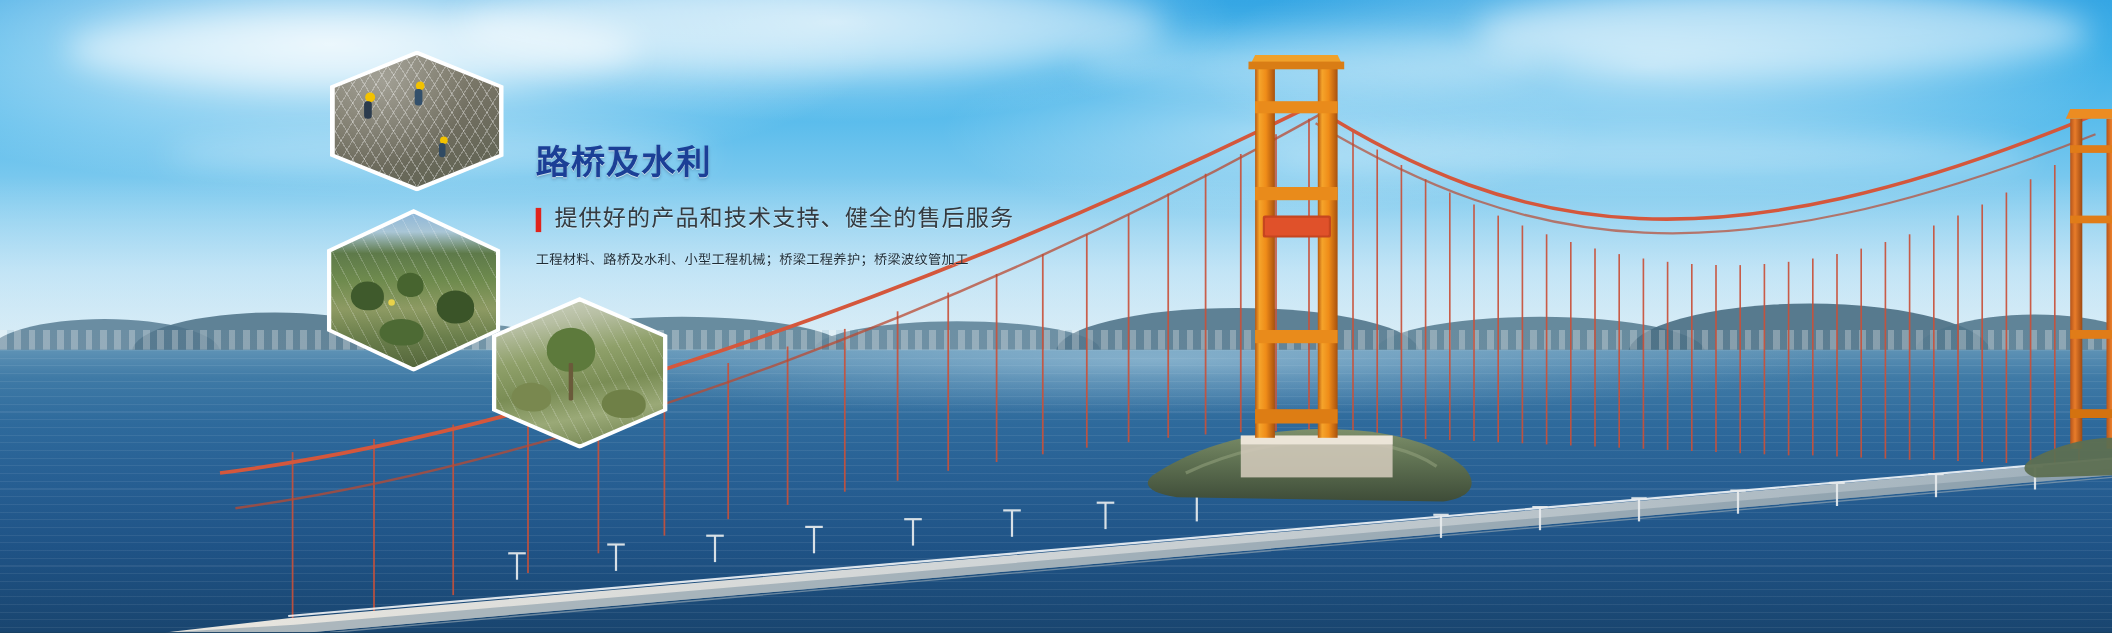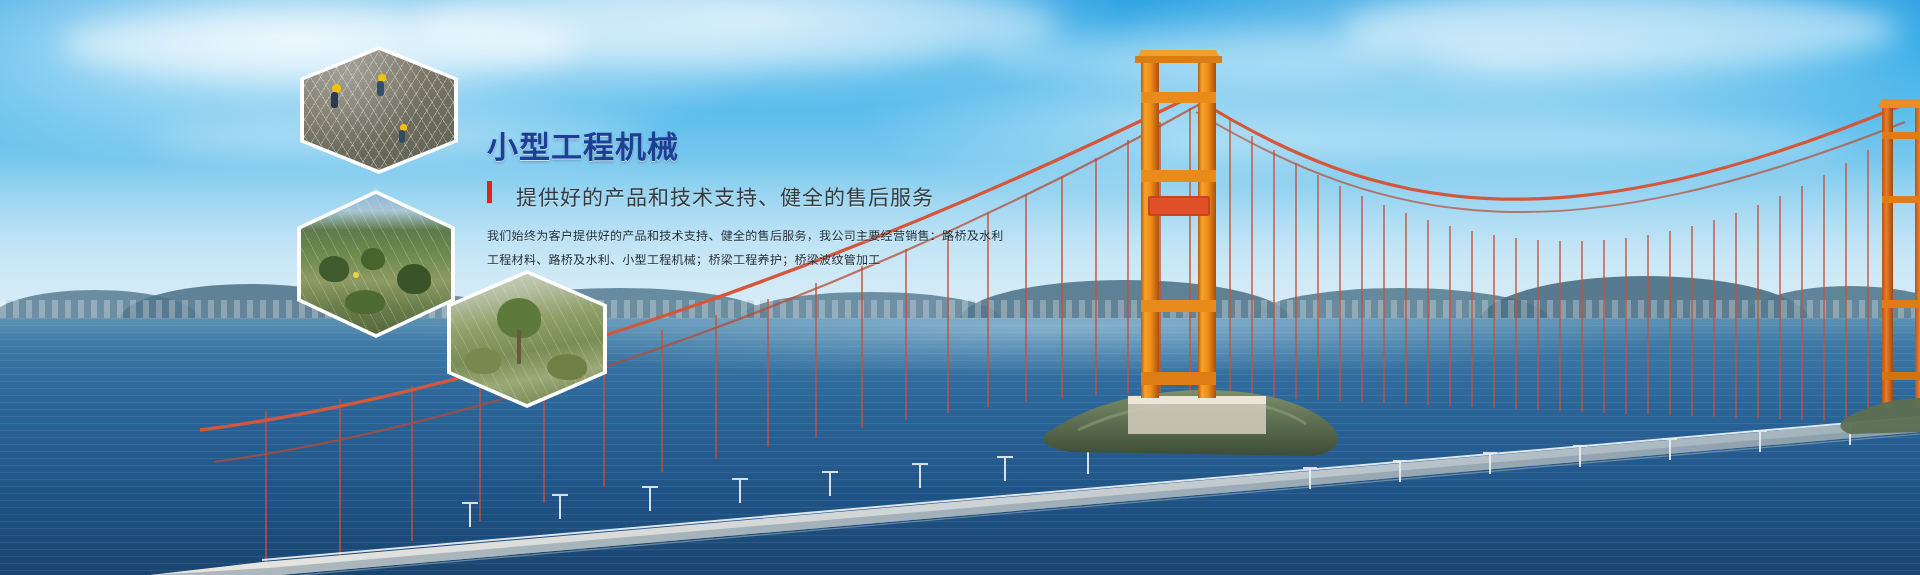--- a/index.html
+++ b/index.html
@@ -118,21 +118,21 @@
   }
   .headline .hl-blue{
     font-size:31px; font-weight:bold; color:#1b3f96; letter-spacing:1px;
     text-shadow:0 1px 0 rgba(255,255,255,.65), 0 2px 3px rgba(20,40,80,.30);
   }
   .headline .hl-dark{
     font-size:25px; font-weight:bold; color:#2b2b2b; letter-spacing:.5px;
     text-shadow:0 1px 0 rgba(255,255,255,.55), 0 2px 3px rgba(20,40,80,.25);
   }
   .subline{
-    display:flex; align-items:flex-start; gap:24px; margin-top:14px; white-space:nowrap;
+    display:flex; align-items:flex-end; gap:12px; margin-top:14px; white-space:nowrap;
   }
   .redbar{width:5px;height:22px;background:#e0241c;flex:0 0 auto;}
   .subline .sub-text{
     font-size:21px; color:#333a40; letter-spacing:1px;
     text-shadow:0 1px 0 rgba(255,255,255,.5);
   }
   .body{margin-top:16px; max-width:420px;}
   .body p{
     margin:0 0 5px 0;
     font-size:12px; line-height:19px; color:#1e2c36; letter-spacing:.3px;
@@ -359,28 +359,27 @@
       <div class="hex-shrub" style="left:46px;top:24px;width:44px;height:40px;background:#5d7a3c;"></div>
       <div class="hex-dot" style="left:66px;top:56px;width:4px;height:34px;background:#6a5a3a;border-radius:1px;"></div>
       <div class="hex-shrub" style="left:14px;top:74px;width:36px;height:26px;background:#79884f;"></div>
       <div class="hex-shrub" style="left:96px;top:80px;width:40px;height:26px;background:#6f8047;"></div>
     </div>
   </div>
 
   <div class="copy">
 
     <div class="headline">
-      <span class="hl-blue">小型工程机械</span>
+      <span class="hl-blue">路桥及水利</span>
     </div>
 
     <div class="subline">
       <span class="redbar"></span>
       <span class="sub-text">提供好的产品和技术支持、健全的售后服务</span>
     </div>
 
     <div class="body">
-      <p>我们始终为客户提供好的产品和技术支持、健全的售后服务，我公司主要经营销售：路桥及水利</p>
       <p>工程材料、路桥及水利、小型工程机械；桥梁工程养护；桥梁波纹管加工</p>
     </div>
 
   </div>
 
 </div>
 
 </body></html>

